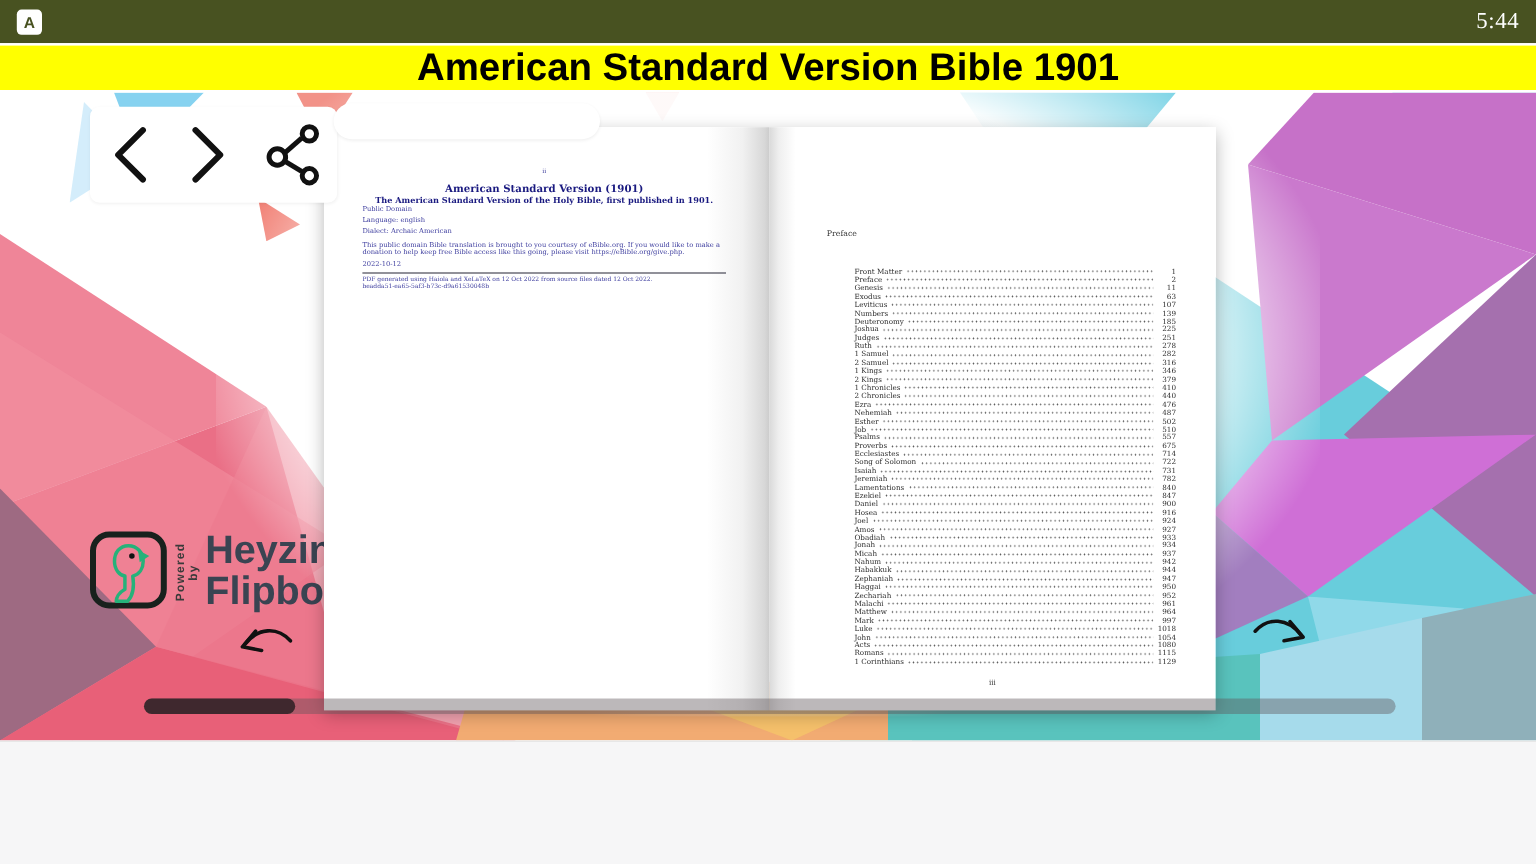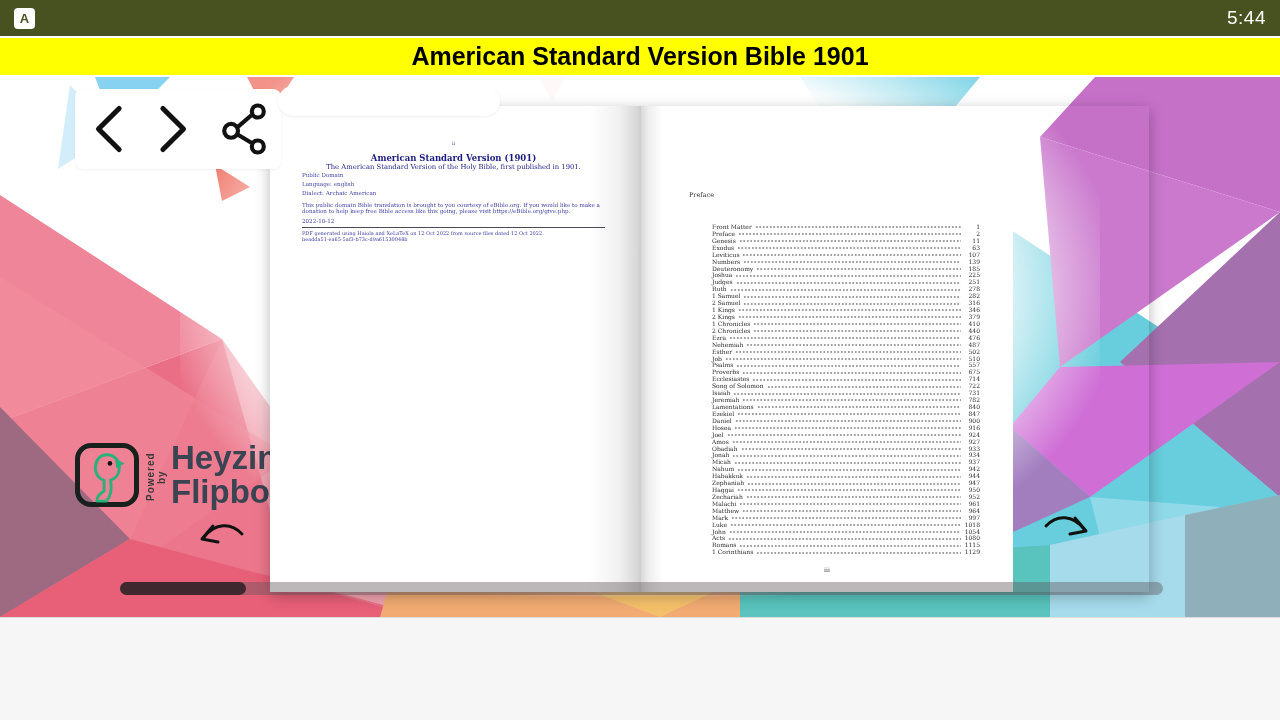--- a/index.html
+++ b/index.html
@@ -5,27 +5,27 @@
   * { margin:0; padding:0; box-sizing:border-box; }
   html,body { width:1280px; height:720px; overflow:hidden; background:#fff;
               font-family:"Liberation Sans", sans-serif; }
 
   
   .statusbar { height:36px; background:#485221; display:flex; align-items:center;
                justify-content:space-between; padding:0 14px; }
   .app-chip { width:21px; height:21px; background:#fff; border-radius:4px;
               display:flex; align-items:center; justify-content:center;
               font-size:13px; font-weight:bold; color:#485221; }
-  .clock { color:#fff; font-size:19px; font-weight:500; letter-spacing:.5px; }
+  .clock { color:#fff; font-size:19px; font-weight:500; letter-spacing:.5px;font-family:Liberation Serif, serif; }
 
   
   .banner-wrap { background:#ffffff; padding:2px 0; }
   .banner { height:37px; background:#ffff00; display:flex; align-items:center;
             justify-content:center; }
-  .banner-title { font-size:25px; font-weight:700; color:#000; }
+  .banner-title { font-size:32px; font-weight:700; color:#000; }
 
   
   .stage { position:relative; width:1280px; height:540px; background:#fff; overflow:hidden; }
   .poly { position:absolute; inset:0; }
 
   
   .p-blue1   { background:#86d2f0; clip-path:polygon(95px 0,170px 0,116px 55px); }
   .p-blue2   { background:#cdeafa; clip-path:polygon(70px 8px,116px 55px,58px 92px); opacity:.85; }
   .p-salm1   { background:#f29288; clip-path:polygon(247px 0,294px 0,268px 40px); }
   .p-red1    { background:#ef6d60; clip-path:polygon(215px 88px,250px 110px,222px 124px); }
@@ -70,33 +70,33 @@
   
   .nav-panel { position:absolute; left:75px; top:12px; width:206px; height:80px; background:#fff;
                border-radius:8px; z-index:6; display:flex; align-items:center;
                justify-content:space-between; padding:0 14px;
                box-shadow:0 1px 3px rgba(0,0,0,.06); }
   .nav-btn { background:none; border:none; cursor:pointer; display:flex; align-items:center; padding:0; }
   .top-bar { position:absolute; left:278px; top:9px; width:222px; height:30px; background:#fff;
              border-radius:15px; z-index:6; box-shadow:0 1px 3px rgba(0,0,0,.07); }
 
   
-  .book { position:absolute; left:270px; top:29px; width:879px; height:486px; z-index:4;
+  .book { position:absolute; left:270px; top:29px; width:743px; height:486px; z-index:4;
           display:flex; box-shadow:0 4px 14px rgba(0,0,0,.28); }
   .page { background:#fff; height:100%; position:relative; }
   .page-left  { width:371px;
     background:linear-gradient(to right,#ffffff 0 86%,#f1f1f1 94%,#d7d7d7 99%,#cccccc 100%); }
   .page-right { width:372px;
     background:linear-gradient(to right,#d9d9d9 0,#efefef 8px,#ffffff 22px); }
 
   .lp-content { position:absolute; left:32px; right:36px; top:34px; text-align:center;
                 font-family:"DejaVu Serif", serif; color:#4040a0; }
   .lp-pagenum { font-size:5px; color:#3b3b9a; margin-bottom:7px; }
   .lp-title   { font-size:8.5px; font-weight:bold; color:#1a1a80; line-height:10px; }
-  .lp-sub     { font-size:6.8px; font-weight:normal; color:#1a1a80; line-height:8px; margin-bottom:0; }
+  .lp-sub     { font-size:6.8px; font-weight:bold; color:#1a1a80; line-height:8px; margin-bottom:0; }
   .lp-meta    { font-size:5.6px; text-align:left; line-height:9.2px; }
   .lp-desc    { font-size:5.6px; text-align:left; line-height:6.4px; margin-top:3px; }
   .lp-date    { font-size:5.6px; text-align:left; margin-top:4px; margin-bottom:3px; }
   .lp-rule    { border:none; border-top:1.6px solid #4a4a56; margin-bottom:3px; }
   .lp-note    { font-size:5px; text-align:left; line-height:5.8px; word-break:break-all; }
 
   .rp-heading { position:absolute; left:48px; top:85px; font-family:"DejaVu Serif", serif;
                 font-size:6.5px; color:#333; }
   .toc { position:absolute; left:71px; top:117px; width:268px;
          font-family:"DejaVu Serif", serif; font-size:6px; color:#2b2b2b; }

